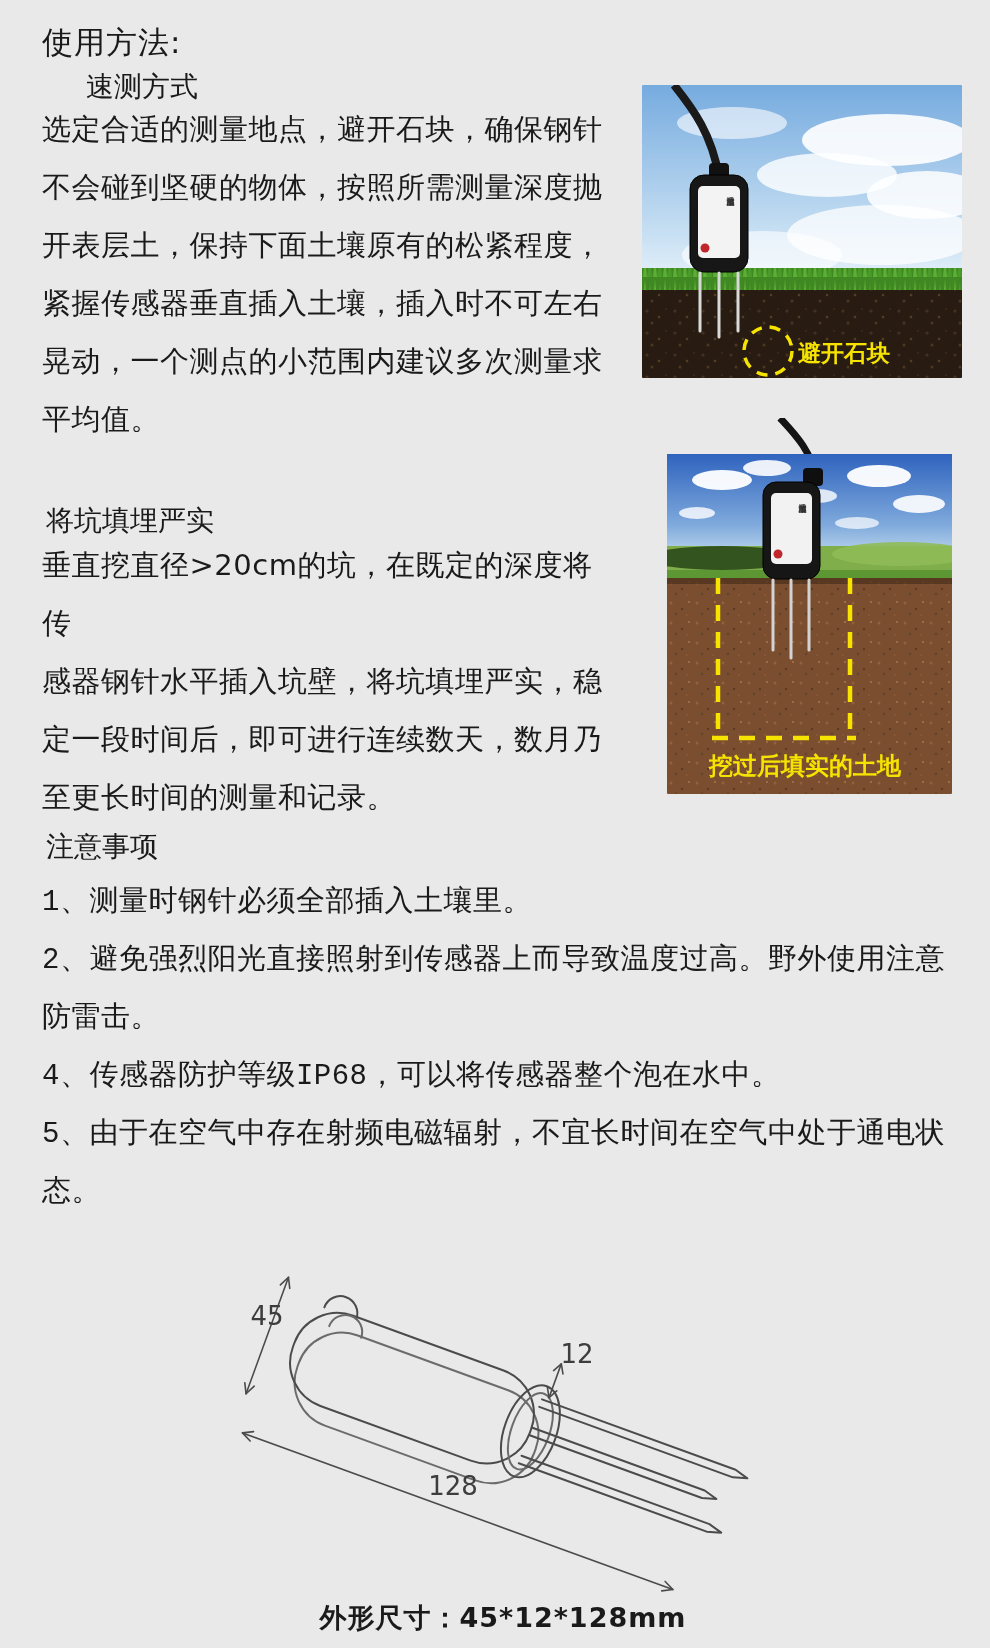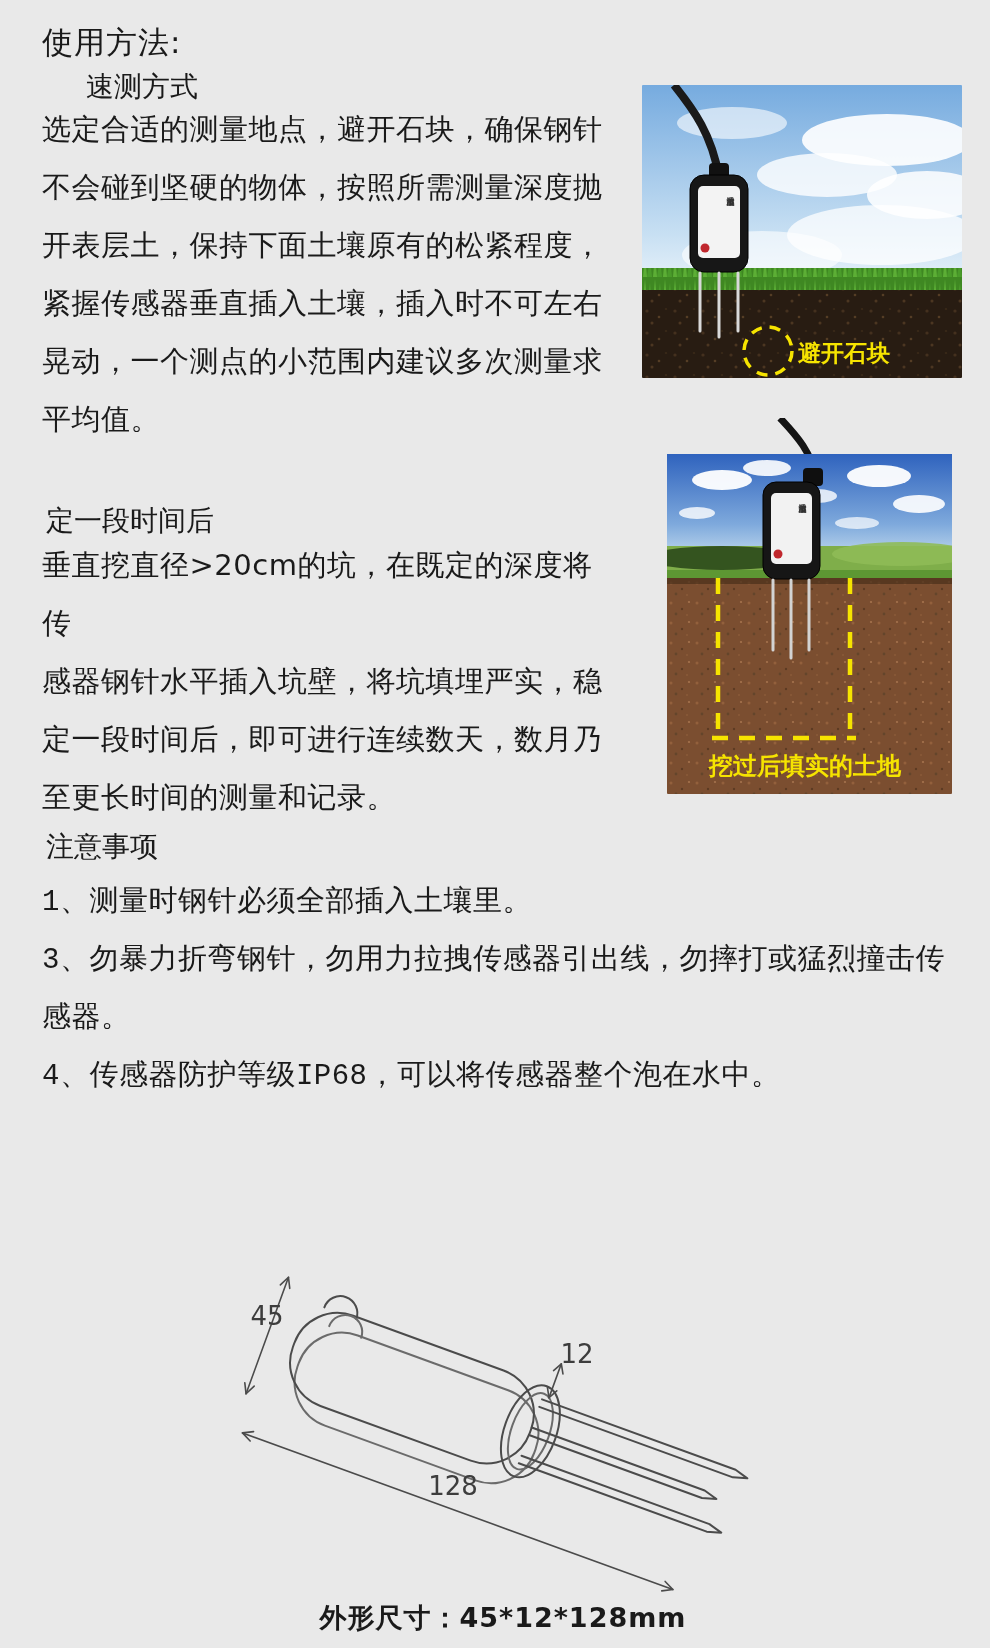--- a/index.html
+++ b/index.html
@@ -94,21 +94,21 @@
       <line x1="58" y1="188" x2="58" y2="246"></line>
       <line x1="77" y1="188" x2="77" y2="252"></line>
       <line x1="96" y1="188" x2="96" y2="246"></line>
     </g>
   </g>
 
   <circle cx="126" cy="266" r="24" fill="none" stroke="#f6e400" stroke-width="3.5" stroke-dasharray="11 8"></circle>
   <text x="156" y="276" font-size="23" font-weight="bold" fill="#f6e400">避开石块</text>
 </svg>
 
-<div class="abs sec-heading h-buried">定一段时间后</div>
+<div class="abs sec-heading h-buried">将坑填埋严实</div>
 <div class="abs para para-buried">垂直挖直径&gt;20cm的坑，在既定的深度将传
 感器钢针水平插入坑壁，将坑填埋严实，稳
 定一段时间后，即可进行连续数天，数月乃
 至更长时间的测量和记录。</div>
 
 <svg class="abs photo" style="left:667px; top:418px;" width="285" height="376" viewBox="0 0 285 376">
   <defs>
     <linearGradient id="sky2" x1="0" y1="0" x2="0" y2="1">
       <stop offset="0" stop-color="#2f63be"></stop>
       <stop offset="0.7" stop-color="#7ea9dc"></stop>
@@ -162,23 +162,25 @@
     <line x1="51" y1="160" x2="51" y2="318"></line>
     <line x1="183" y1="160" x2="183" y2="318"></line>
     <line x1="45" y1="320" x2="189" y2="320"></line>
   </g>
   <text x="138" y="356" font-size="24" font-weight="bold" fill="#f6e400" text-anchor="middle">挖过后填实的土地</text>
 </svg>
 
 <div class="abs sec-heading h-notes">注意事项</div>
 <div class="abs notes-list">
     <div class="note-item">1、测量时钢针必须全部插入土壤里。</div>
-    <div class="note-item">3、勿暴力折弯钢针，勿用力拉拽传感器引出线，勿摔打或猛烈撞击传
-感器。</div>
+    <div class="note-item">2、避免强烈阳光直接照射到传感器上而导致温度过高。野外使用注意
+防雷击。</div>
     <div class="note-item">4、传感器防护等级IP68，可以将传感器整个泡在水中。</div>
+    <div class="note-item">5、由于在空气中存在射频电磁辐射，不宜长时间在空气中处于通电状
+态。</div>
   </div>
 
 <svg class="abs" style="left:215px; top:1245px;" width="560" height="350" viewBox="0 0 560 350">
   <g stroke="#4b4b4b" stroke-width="2" fill="none" stroke-linejoin="round" stroke-linecap="round">
     <g transform="translate(95,55) rotate(20)">
 
       <rect x="11" y="17" width="252" height="96" rx="46" stroke="#6b6b6b"></rect>
 
       <rect x="0" y="0" width="252" height="96" rx="46"></rect>
 

